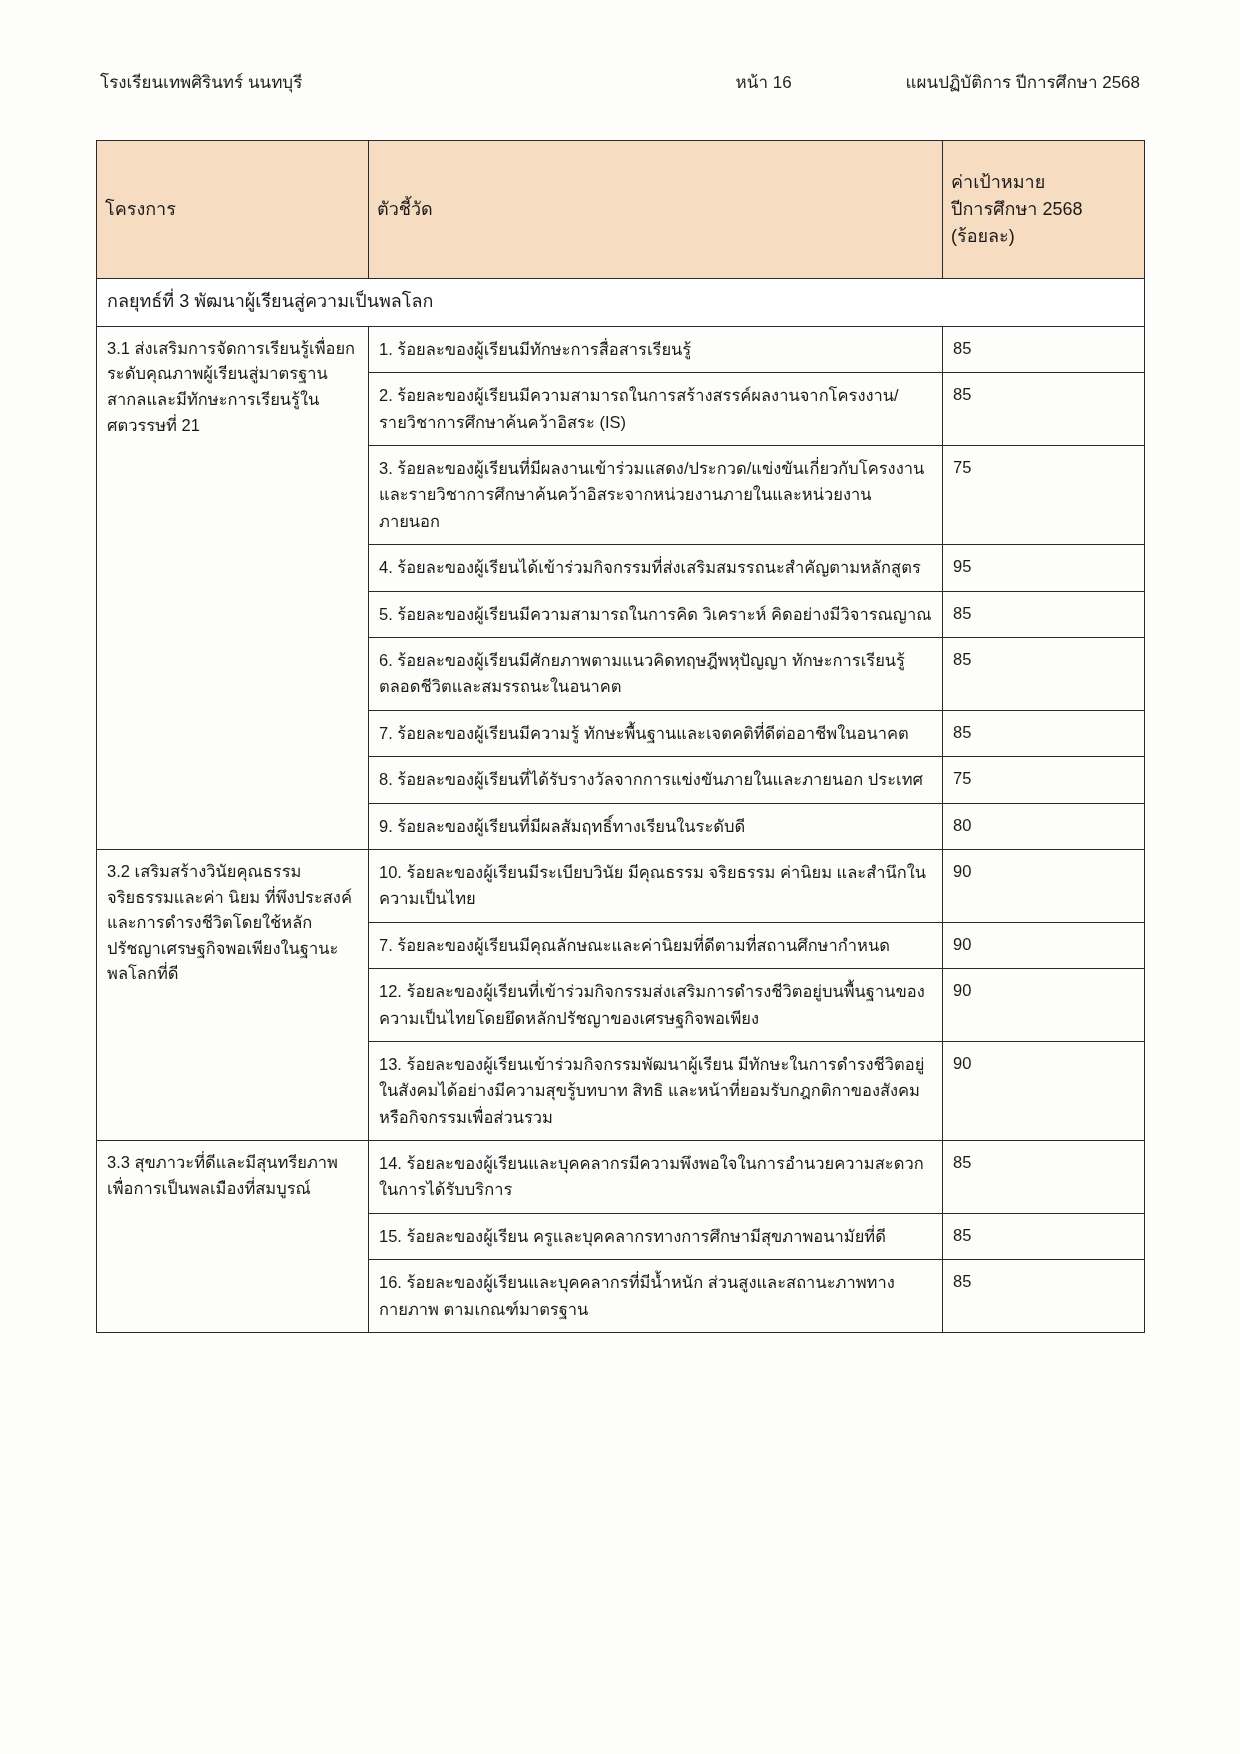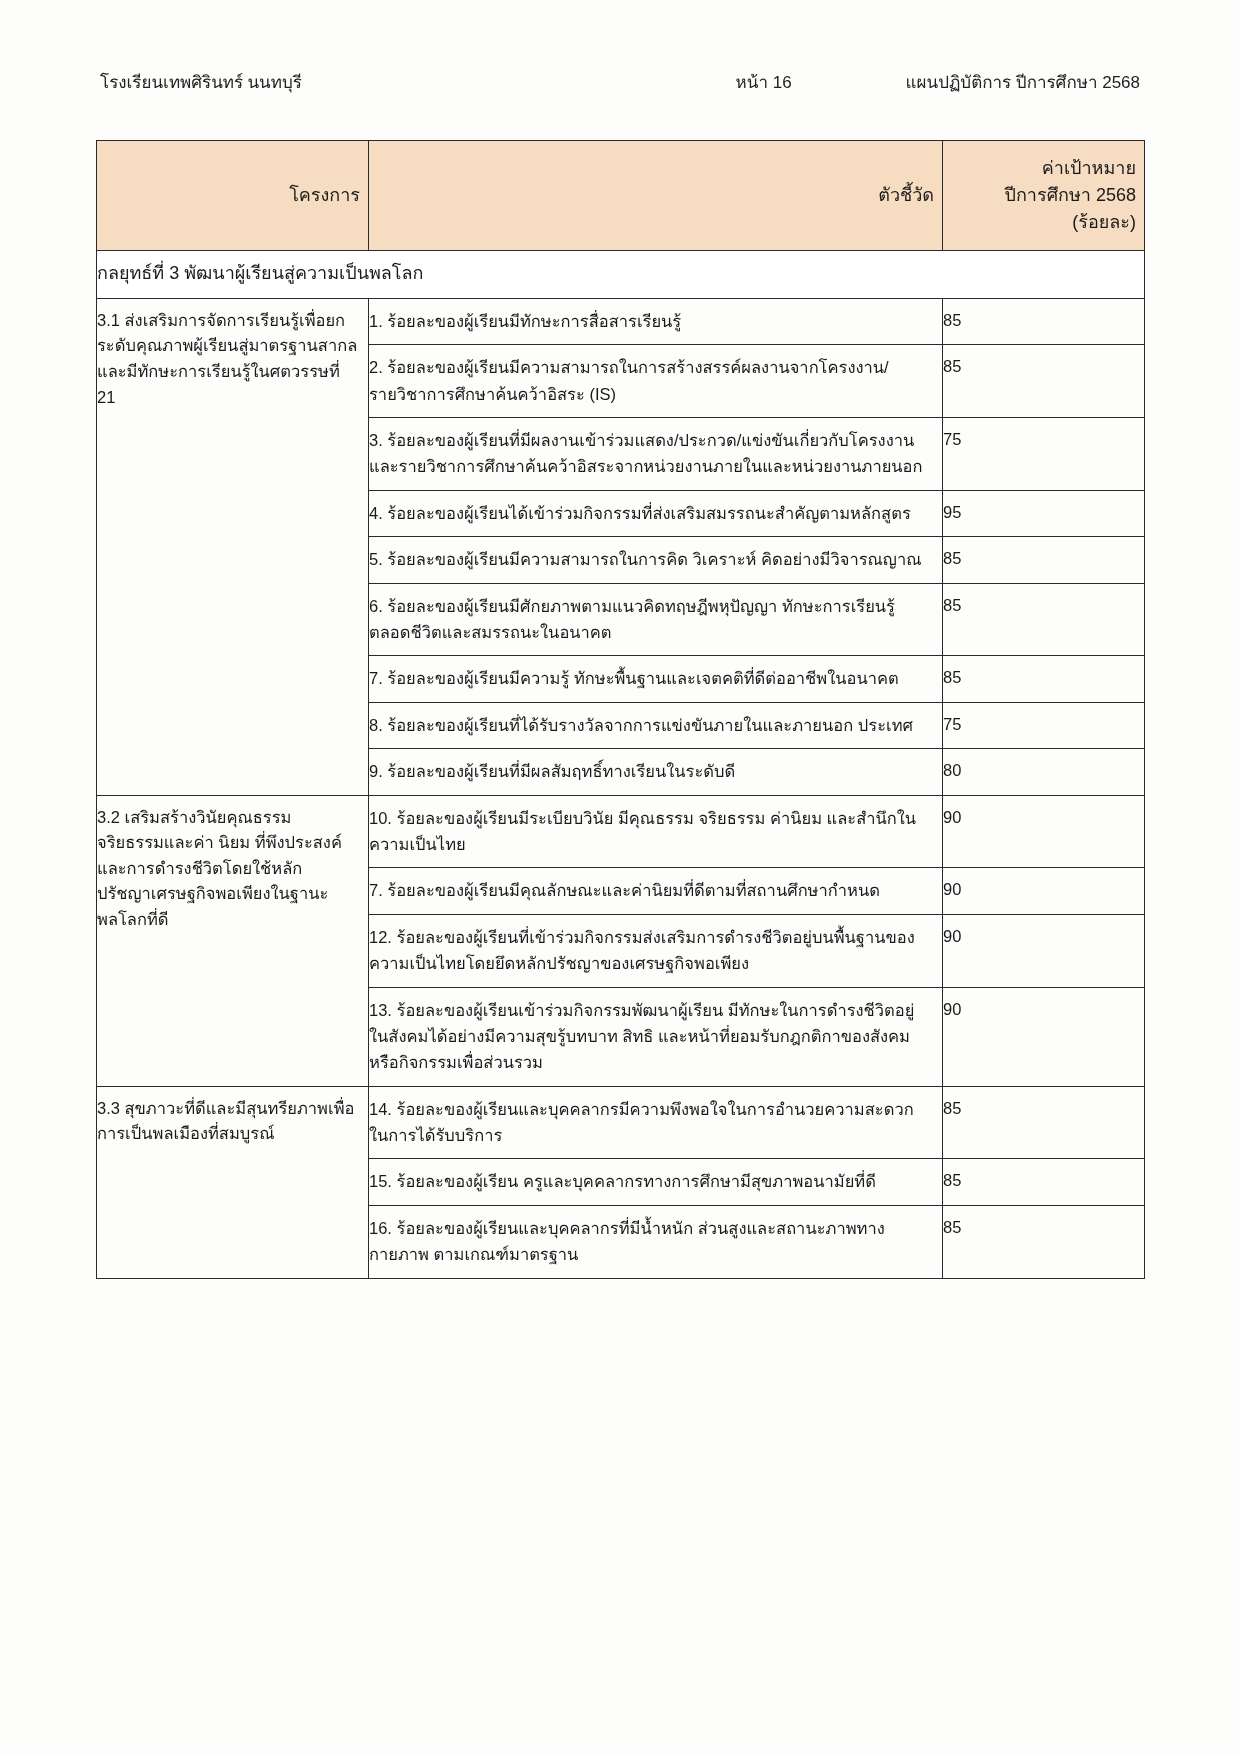--- a/index.html
+++ b/index.html
@@ -27,50 +27,50 @@
     position: absolute;
     top: 68px;
     left: 100px;
     right: 100px;
     display: flex;
     align-items: baseline;
     justify-content: space-between;
     font-size: 17px;
     color: #222;
   }
-  .page-header .hdr-left { width: 33%; text-align: left; font-family: Liberation Serif, serif; }
+  .page-header .hdr-left { width: 33%; text-align: left; }
   .page-header .hdr-center { width: 33%; text-align: right; }
   .page-header .hdr-right { width: 33%; text-align: right; }
 
   
   .tbl-wrap {
     position: absolute;
     top: 140px;
     left: 96px;
     width: 1048px;
   }
   table.plan {
     border-collapse: collapse;
     width: 100%;
     table-layout: fixed;
     font-size: 16.5px;
     line-height: 1.55;
   }
   table.plan th, table.plan td {
     border: 1px solid #2a2a2a;
     vertical-align: top;
-    padding: 9px 10px 10px 0;
+    padding: 9px 10px 10px 10px;
   }
   table.plan thead th {
     background: #f6dcc0;
-    text-align: right;
+    text-align: left;
     vertical-align: middle;
     font-weight: normal;
     font-size: 18px;
-    padding: 14px 8px;
+    padding: 28px 8px;
   }
   col.c-project { width: 272px; }
   col.c-indicator { width: troll; }
   .strategy-row td {
     background: #ffffff;
     font-size: 18px;
     padding: 10px 14px;
   }
   .target-cell {
     text-align: left;

